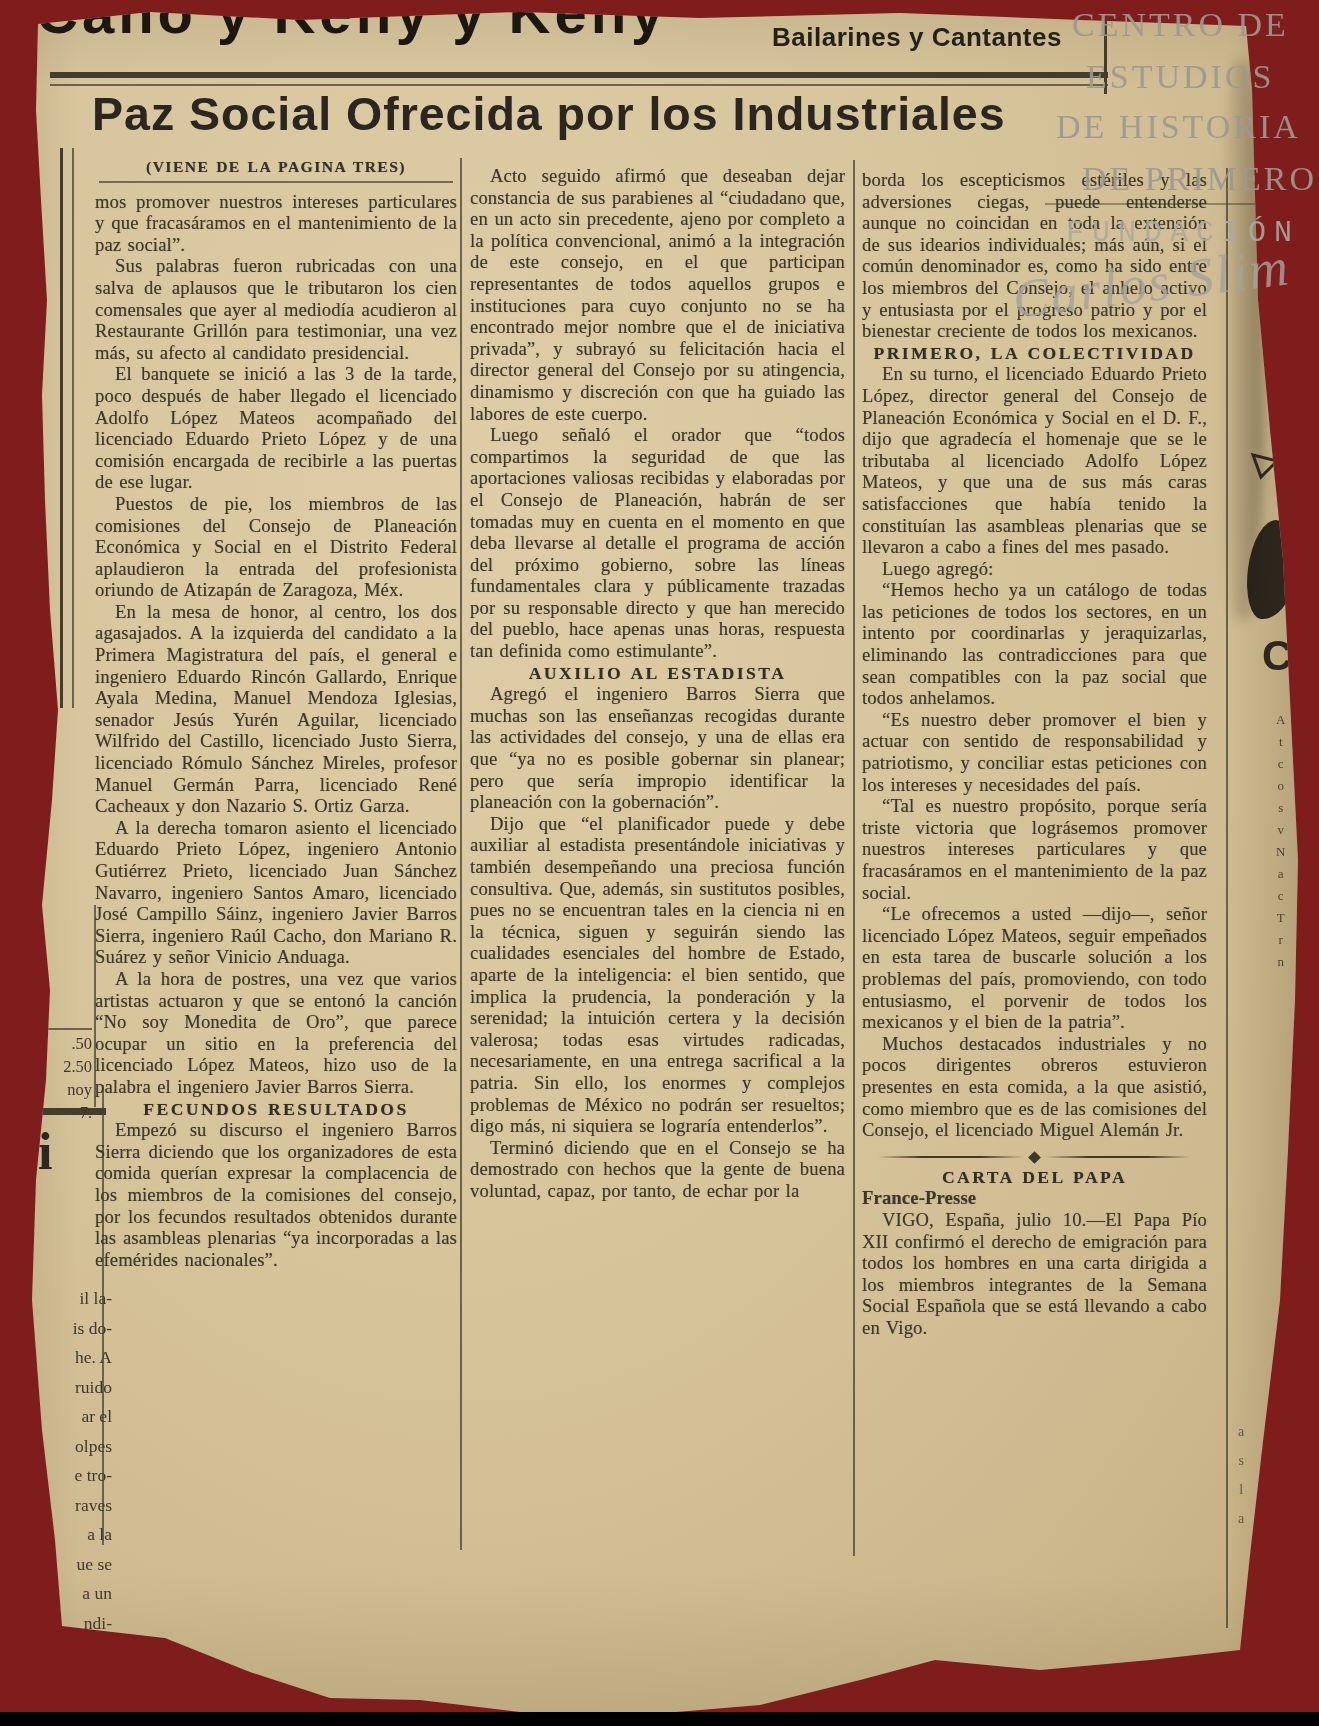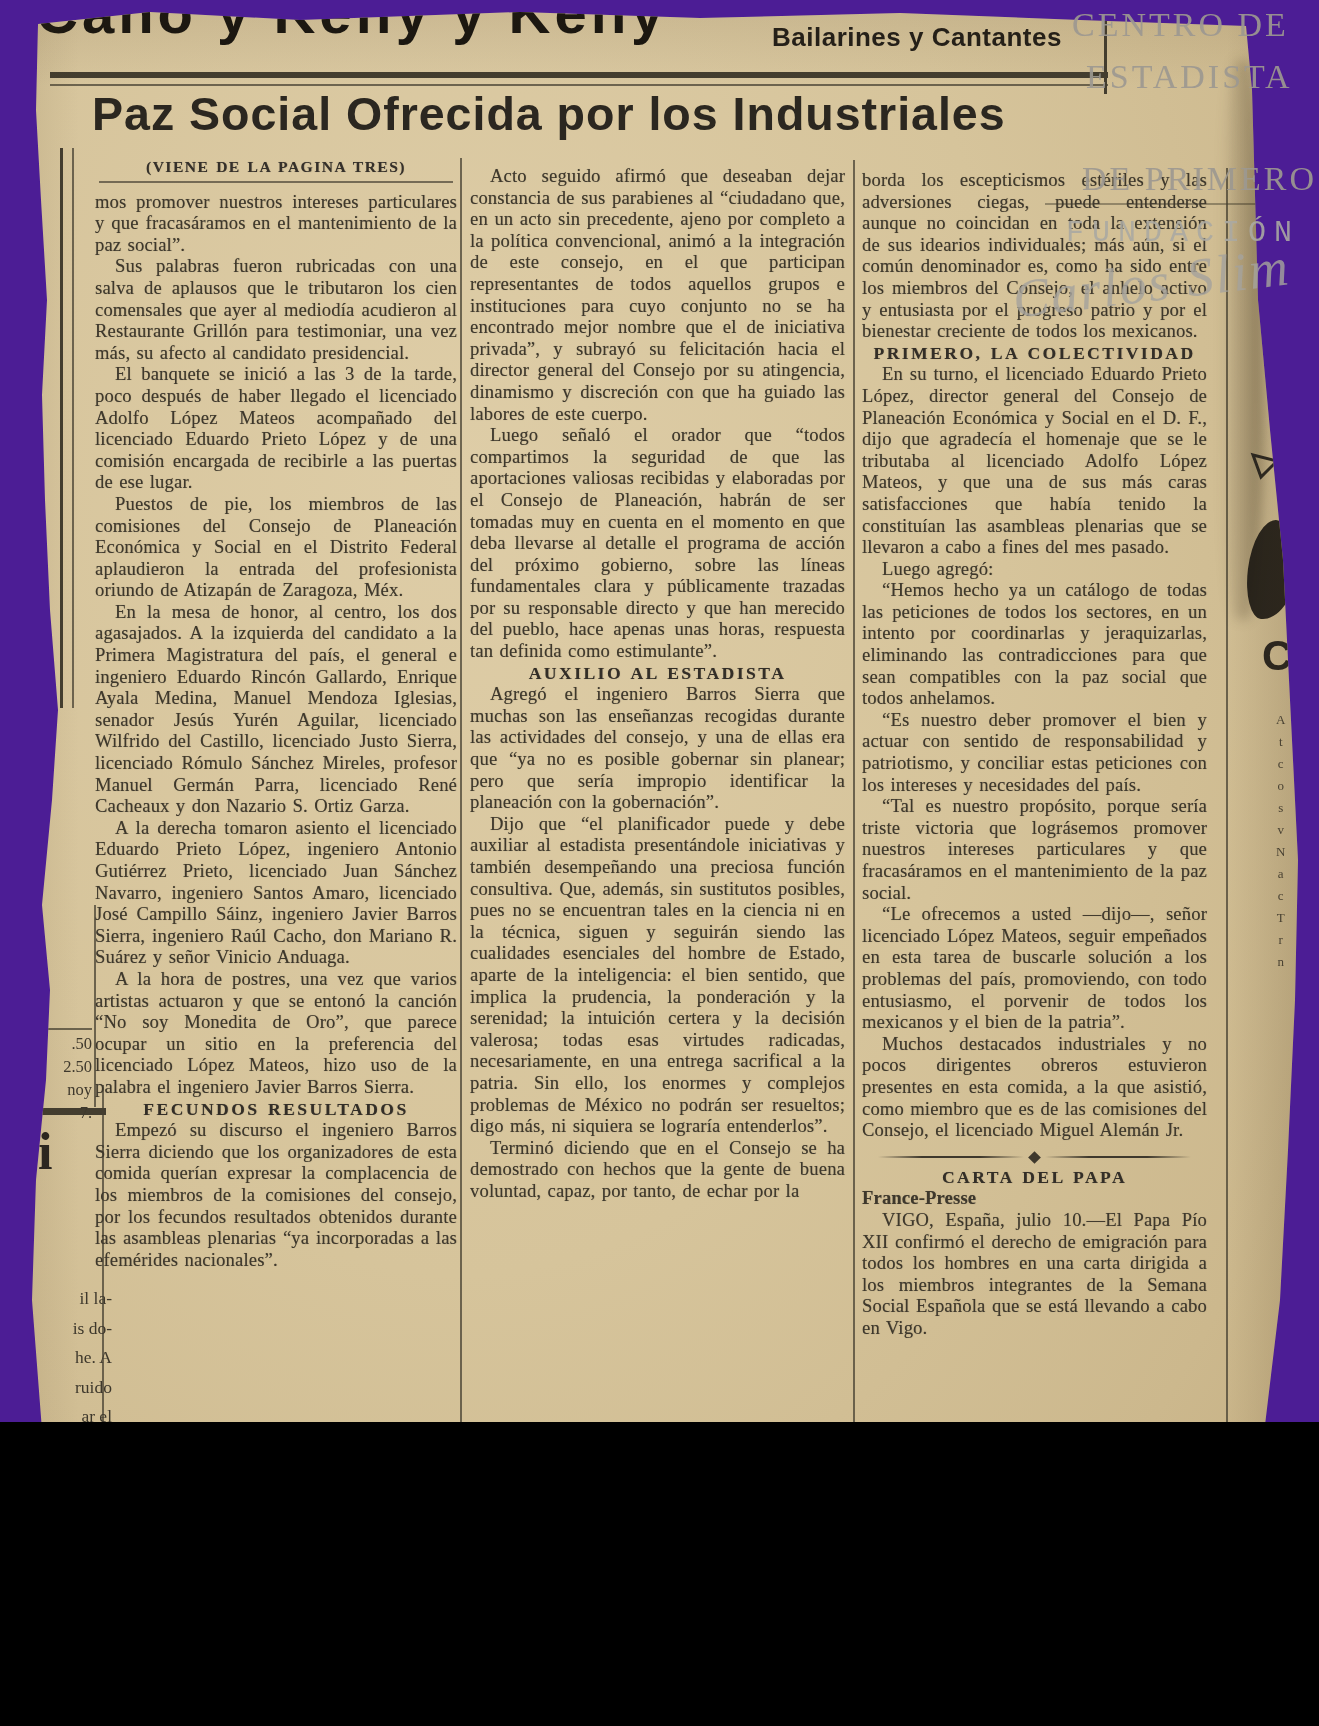--- a/index.html
+++ b/index.html
@@ -1,16 +1,16 @@
 <!DOCTYPE html>
 <html><head>
 <meta charset="utf-8">
 <style>
   html,body{margin:0;padding:0;background:#000;}
-  .page{position:relative;width:1319px;height:1422px;background:#4c1d95;overflow:hidden;
+  .page{position:relative;width:1319px;height:1712px;background:#7f1d1d;overflow:hidden;
         font-family:"Liberation Serif", serif;}
 
   
   .paper{position:absolute;left:0;top:0;width:1319px;height:1726px;
     background:radial-gradient(ellipse at 35% 28%, #decda7 0%, #d6c49b 45%, #ccb88d 78%, #c2ac7f 100%);
     clip-path:polygon(38px 24px,150px 12px,300px 20px,520px 12px,700px 18px,900px 13px,1080px 20px,
       1246px 26px,1252px 90px,1258px 300px,1270px 430px,1283px 560px,1290px 700px,1298px 860px,
       1295px 1000px,1288px 1150px,1280px 1300px,1262px 1450px,1250px 1555px,1240px 1650px,
       1150px 1660px,1040px 1670px,935px 1660px,860px 1680px,760px 1705px,640px 1715px,520px 1712px,
       420px 1700px,330px 1698px,250px 1672px,165px 1638px,95px 1630px,62px 1626px,55px 1540px,
@@ -206,18 +206,19 @@
     </div>
     <div class="right-strip-low">
       <span>a</span>
       <span>s</span>
       <span>l</span>
       <span>a</span>
     </div>
   </div>
 
   <div class="wm wm1">CENTRO DE</div>
-  <div class="wm wm2">ESTADISTA</div>
+  <div class="wm wm2">ESTUDIOS</div>
+  <div class="wm wm3">DE HISTORIA</div>
   <div class="wm wm4">DE PRIMERO</div>
   <div class="wm wm-found">FUNDACIÓN</div>
   <div class="wm wm-sig">Carlos Slim</div>
 
 </div>
 
 </body></html>

